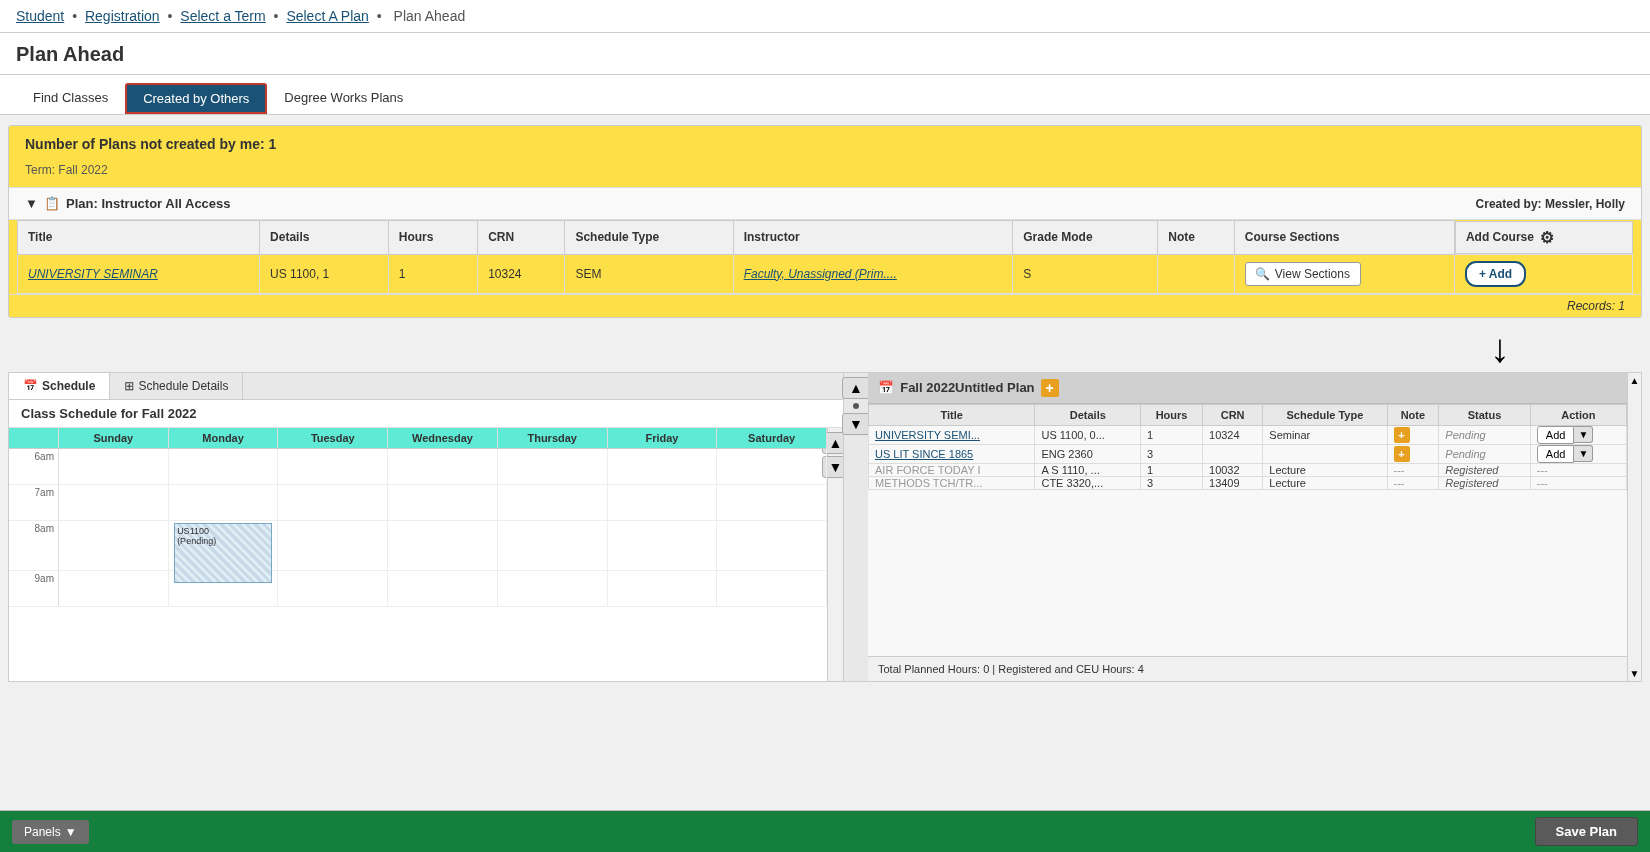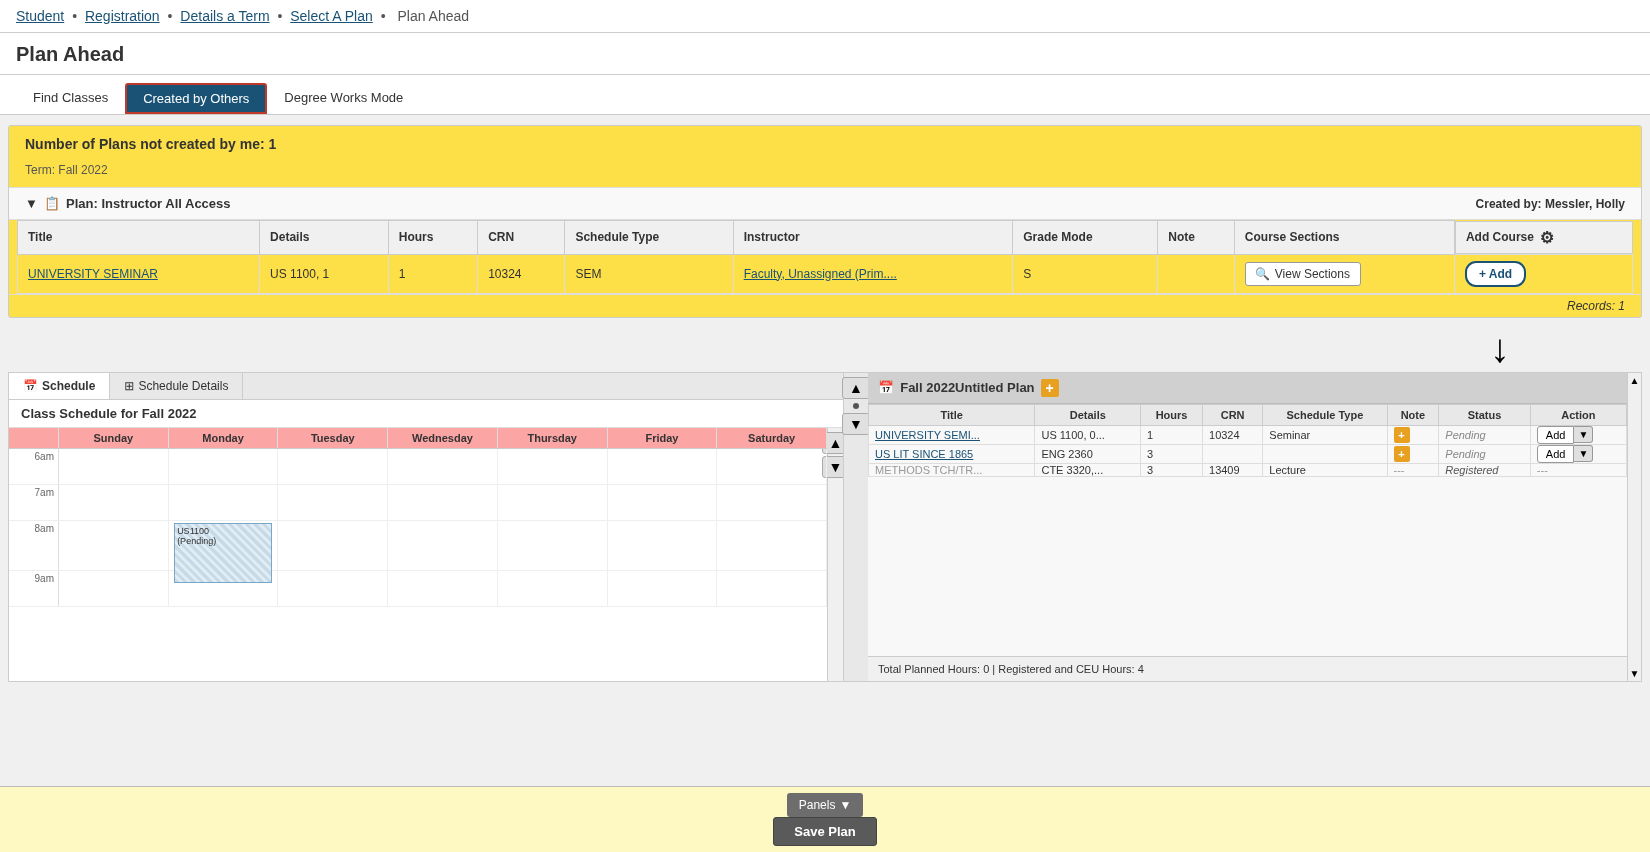--- a/index.html
+++ b/index.html
@@ -83,21 +83,21 @@
       padding: 6px 10px;
       text-align: left;
       font-size: 12px;
       font-weight: bold;
     }
     .data-table td {
       border: 1px solid #ddd;
       padding: 6px 10px;
       font-size: 12px;
     }
-    .data-table td a { color: #1a5276; text-decoration: underline; cursor: pointer; }
+    .data-table td a { color: #1a5276; text-decoration: underline; cursor: pointer; font-style: italic; }
     .gear-icon { font-size: 16px; cursor: pointer; }
 
     
     .btn-view {
       background: #fff;
       border: 1px solid #999;
       border-radius: 3px;
       padding: 4px 10px;
       cursor: pointer;
       font-size: 12px;
@@ -185,21 +185,21 @@
 
     
     .calendar {
       flex: 1;
       overflow: hidden;
       position: relative;
     }
     .calendar-header {
       display: grid;
       grid-template-columns: 50px repeat(7, 1fr);
-      background: #fca5a5;
+      background: #5eead4;
       border-bottom: 1px solid #ccc;
     }
     .cal-header-cell {
       text-align: center;
       padding: 4px;
       font-size: 11px;
       font-weight: bold;
       border-right: 1px solid #ddd;
     }
     .calendar-body {
@@ -279,27 +279,26 @@
       font-size: 11px;
       background: #f0f0f0;
     }
 
     
     .bottom-bar {
       display: flex;
       justify-content: space-between;
       align-items: center;
       padding: 6px 12px;
-      background: #fef9c3;
+      background: #15803d;
       border-top: 1px solid #bbb;
       position: fixed;
       bottom: 0;
       left: 0;
       right: 0;
-      flex-direction: column;
     }
     .btn-panels {
       background: #6d6d6d;
       color: #fff;
       border: none;
       border-radius: 3px;
       padding: 5px 12px;
       cursor: pointer;
       font-size: 12px;
       display: flex;
@@ -362,35 +361,35 @@
     }
   </style>
 </head>
 <body>
 
 <div class="breadcrumb">
   <a>Student</a>
   <span> • </span>
   <a>Registration</a>
   <span> • </span>
-  <a>Details a Term</a>
+  <a>Select a Term</a>
   <span> • </span>
   <a>Select A Plan</a>
   <span> • </span>
   <span>Plan Ahead</span>
 </div>
 
 <div class="page-title">
   <span>Plan Ahead</span>
 </div>
 
 <div class="tab-bar">
   <div class="tab">Find Classes</div>
   <div class="tab active">Created by Others</div>
-  <div class="tab">Degree Works Mode</div>
+  <div class="tab">Degree Works Plans</div>
 </div>
 
 <div class="main-panel">
   <div class="plans-info">
     <div class="count-text">Number of Plans not created by me: 1</div>
     <div class="term-text">Term: Fall 2022</div>
   </div>
 
   <div class="plan-header">
     <span style="margin-right:6px; cursor:pointer;">▼</span>
@@ -588,20 +587,30 @@
     <td></td>
     <td></td>
     <td><span class="plus-icon-yellow" style="font-size:11px;width:16px;height:16px;line-height:16px;">+</span></td>
     <td><span style="color:#888;font-style:italic;">Pending</span></td>
     <td><div class="add-split-btn">
                   <button class="add-part">Add</button>
                   <button class="chevron-part">▼</button>
                 </div></td>
   </tr>
             <tr>
+    <td><span style="color:#999;">AIR FORCE TODAY I</span></td>
+    <td>A S 1110, ...</td>
+    <td>1</td>
+    <td>10032</td>
+    <td>Lecture</td>
+    <td><span style="color:#999;">---</span></td>
+    <td><span style="color:#555;font-style:italic;">Registered</span></td>
+    <td><span style="color:#999;">---</span></td>
+  </tr>
+            <tr>
     <td><span style="color:#999;">METHODS TCH/TR...</span></td>
     <td>CTE 3320,...</td>
     <td>3</td>
     <td>13409</td>
     <td>Lecture</td>
     <td><span style="color:#999;">---</span></td>
     <td><span style="color:#555;font-style:italic;">Registered</span></td>
     <td><span style="color:#999;">---</span></td>
   </tr>
           </tbody>

